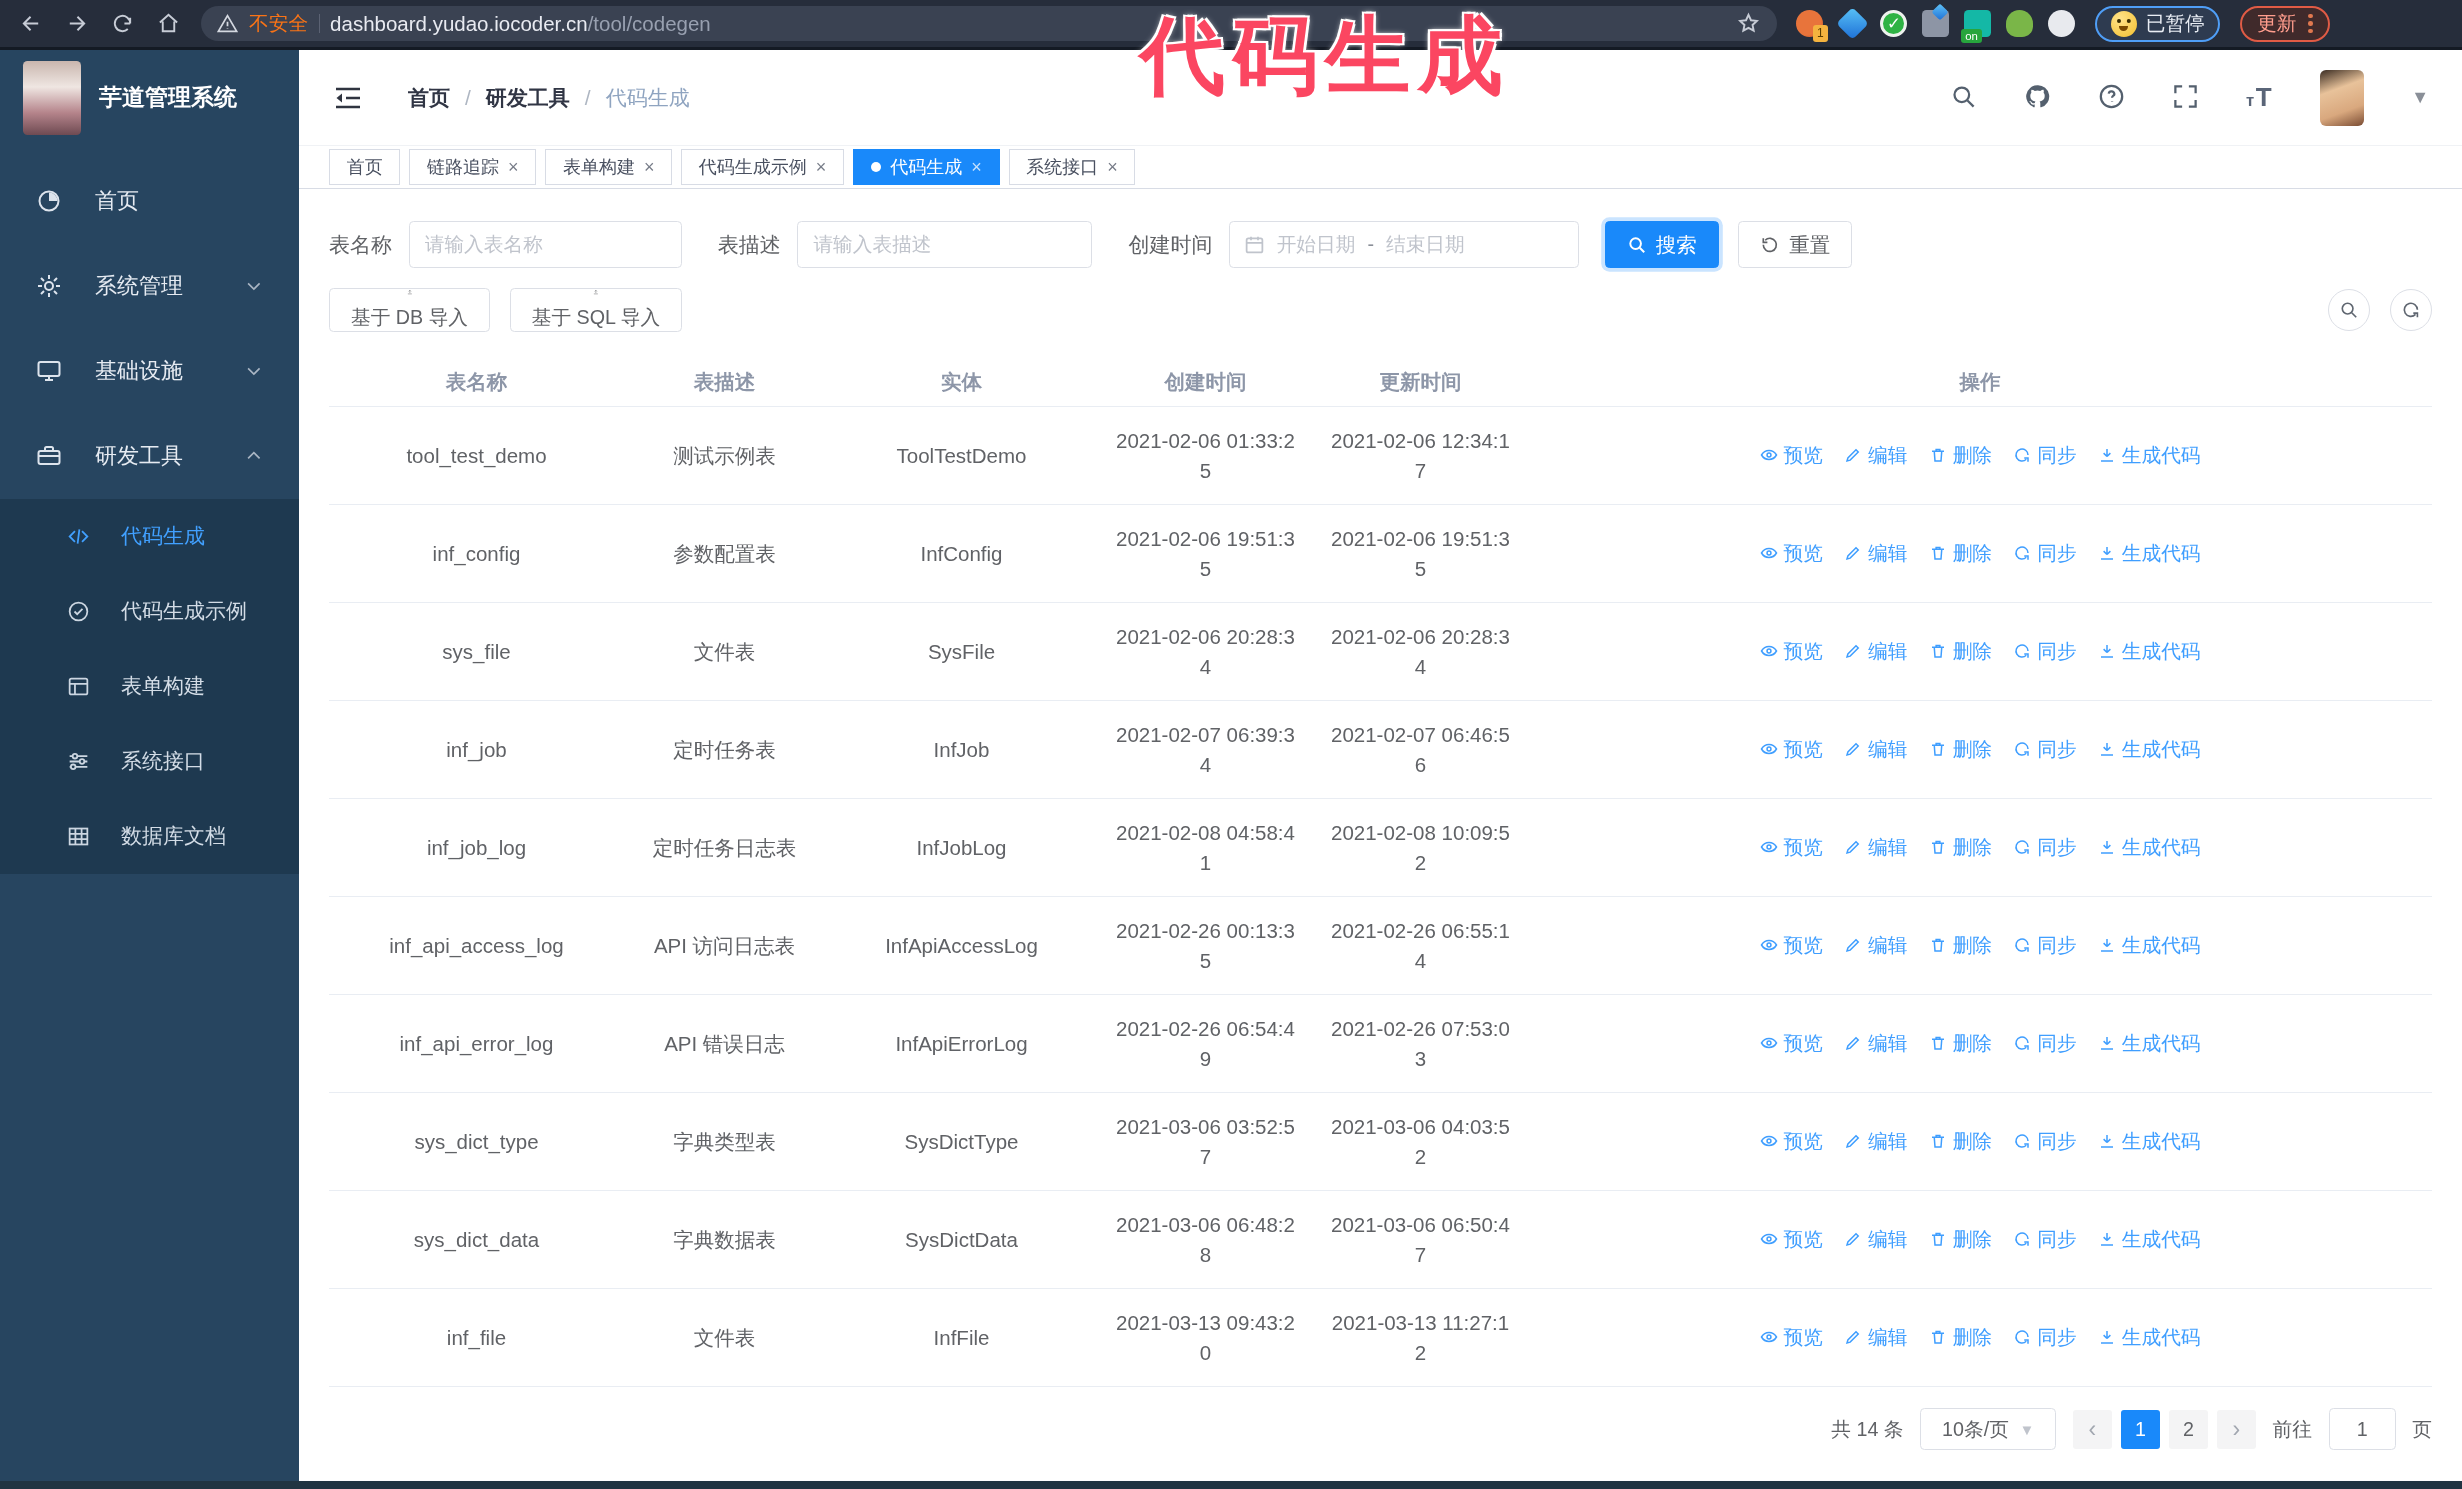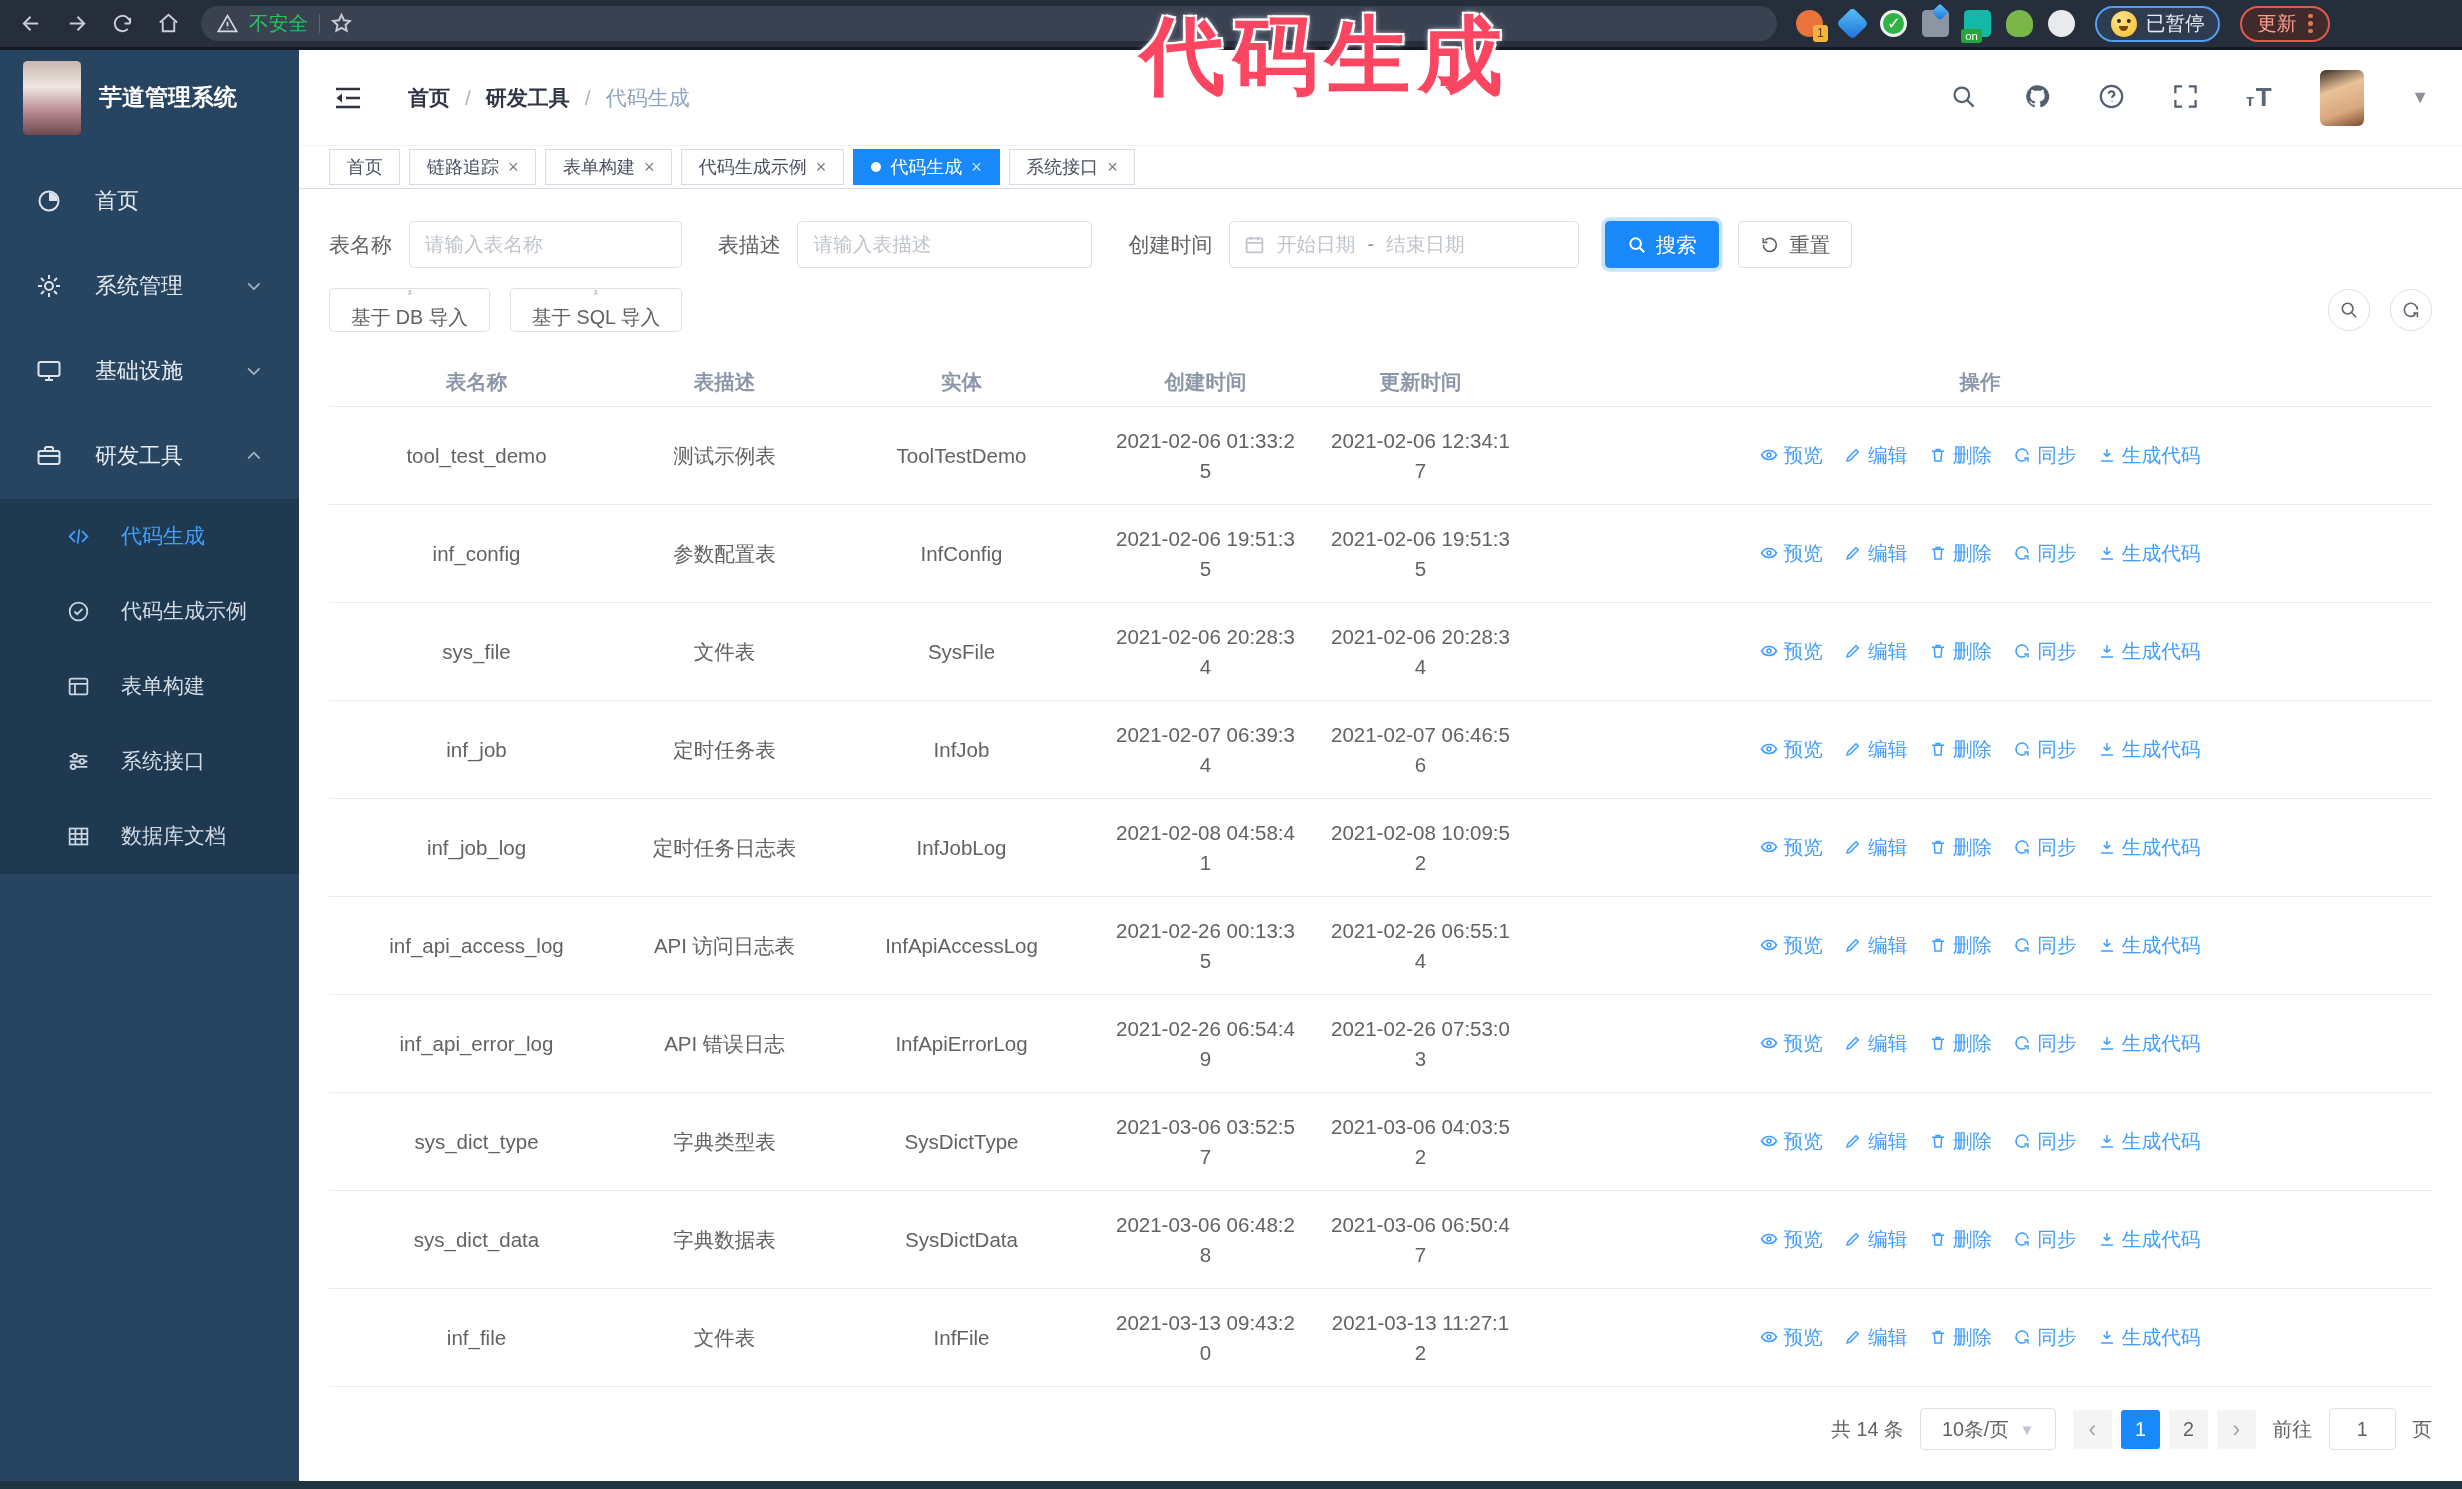--- a/index.html
+++ b/index.html
@@ -8,21 +8,21 @@
 
   
   .browser-bar { position:relative; height:50px; background:#262d3b;
     display:flex; align-items:center; padding:0 18px; gap:19.7px;
     border-bottom:3px solid #141a24; }
   .nav-ico { width:26px; height:26px; color:#c7ccd6; flex:0 0 auto; display:flex; align-items:center; justify-content:center; }
   .nav-ico svg { width:23px; height:23px; }
   .url-pill { height:35px; width:1576px; background:#3a4252; border-radius:17.4px;
     display:flex; align-items:center; padding:0 16.7px; gap:10.6px; }
   .warn-ico { width:21px; height:21px; color:#d4d8e0; }
-  .sec-label { font-size:19.7px; color:#22c55e; white-space:nowrap; }
+  .sec-label { font-size:19.7px; color:#f97316; white-space:nowrap; }
   .url-div { width:0.8px; height:19.7px; background:#5b6273; }
   .url-text { font-size:20.5px; color:#e8eaf1; white-space:nowrap; flex:1; }
   .url-text .path { color:#98a0b0; }
   .star-ico { width:23px; height:23px; color:#c7ccd6; }
   .ext-cluster { display:flex; align-items:center; gap:15px; }
   .ext { width:27px; height:27px; position:relative; border-radius:6px; }
   .ext-orange { background:radial-gradient(circle at 40% 40%, #e8743b 60%, #c2521d); border-radius:50%; }
   .ext-badge { position:absolute; right:-4.5px; bottom:-4.5px; width:15px; height:16.7px; background:#f4b33f;
     border-radius:3px; font-size:12px; color:#5a3c00; text-align:center; line-height:16.7px; }
   .ext-gem { width:23px; height:23px; background:linear-gradient(135deg,#59c2f7,#1d6fd6); transform:rotate(45deg); border-radius:4.5px; }
@@ -180,20 +180,21 @@
       </svg>
     </span>
 
   <div class="url-pill">
     <svg class="warn-ico" viewBox="0 0 24 24" fill="none" stroke="currentColor" stroke-width="2">
         <path d="M12 3L1.5 21h21L12 3z"></path>
         <path d="M12 10v5m0 2.5v.5"></path>
       </svg>
     <span class="sec-label">不安全</span>
     <span class="url-div"></span>
+    <span class="url-text"><span>dashboard.yudao.iocoder.cn</span><span class="path">/tool/codegen</span></span>
     <svg class="star-ico" viewBox="0 0 24 24" fill="none" stroke="currentColor" stroke-width="2">
         <path d="M12 3l2.6 5.6 6.1.7-4.5 4.2 1.2 6-5.4-3-5.4 3 1.2-6L3.3 9.3l6.1-.7L12 3z"></path>
       </svg>
   </div>
 
   <div class="ext-cluster">
     <span class="ext ext-orange">
         <span class="ext-badge">1</span>
       </span>
     <span class="ext">

